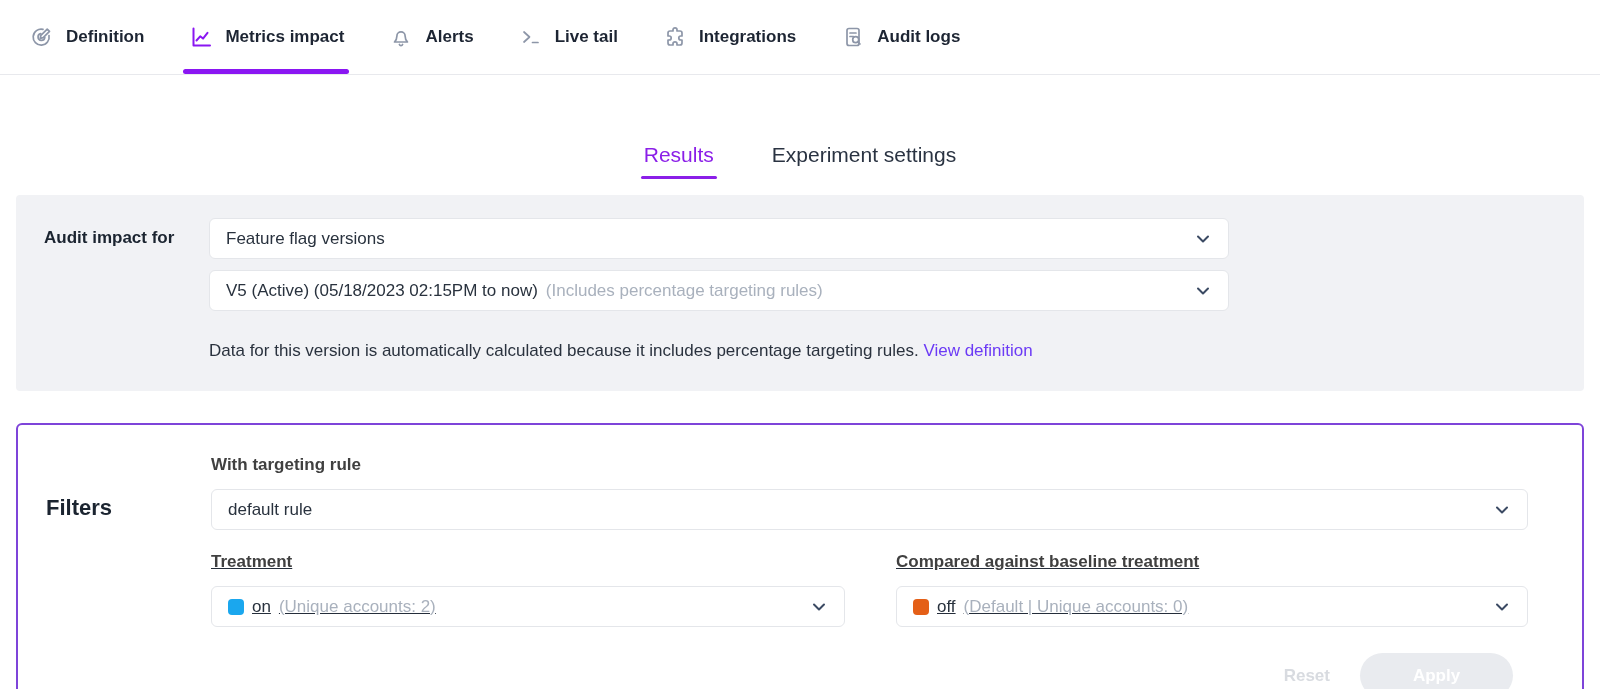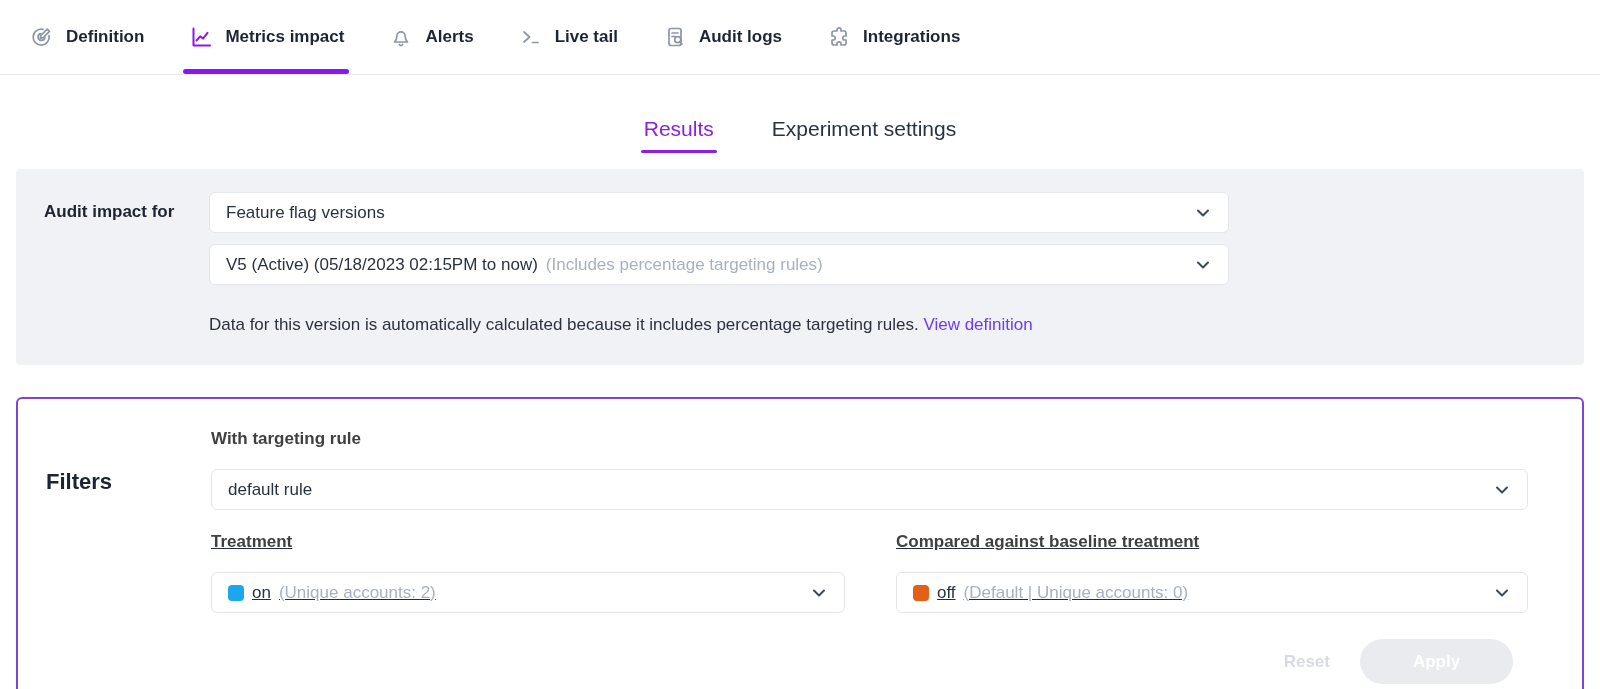--- a/index.html
+++ b/index.html
@@ -12,21 +12,21 @@
   .nav-item { position:relative; height:100%; display:flex; align-items:center;
     gap:11px; font-size:17px; font-weight:700; color:#1d2533; cursor:pointer; }
   .nav-item .nicon { width:26px; height:26px; display:flex; align-items:center; justify-content:center; }
   .nav-item svg { stroke:#8d96a8; fill:none; stroke-width:1.7; stroke-linecap:round; stroke-linejoin:round; }
   .nav-item.active svg { stroke:#8a16f2; stroke-width:2; }
   .nav-item.active::after { content:""; position:absolute; left:-5px; right:-5px; bottom:0;
     height:5px; border-radius:3px; background:#8a16f2; }
 
   
   .subtabs { margin-top:42px; display:flex; justify-content:center; gap:58px; }
-  .subtab { position:relative; font-size:21px; color:#2a3342; cursor:pointer; }
+  .subtab { position:relative; font-size:21px; color:#2a3342; cursor:pointer;margin-top:26px; }
   .subtab.active { color:#8b1fe8; }
   .subtab.active::after { content:""; position:absolute; left:-3px; right:-3px; bottom:-12px;
     height:3px; border-radius:2px; background:#8b1fe8; }
 
   
   .vi-panel { margin:28px 16px 0; background:#f1f2f5; border-radius:4px;
     padding:23px 0 30px 28px; display:flex; }
   .vi-label { width:165px; font-size:17px; font-weight:700; padding-top:10px; color:#1b2430; }
   .vi-content { width:1020px; display:flex; flex-direction:column; gap:11px; }
 
@@ -40,21 +40,21 @@
 
   .vi-helper { font-size:17px; color:#2a323e; margin-top:19px; }
   .vi-helper a { color:#6c3bf5; text-decoration:none; cursor:pointer; }
 
   
   .filters-panel { position:relative; margin:32px 16px 0; border:2px solid #7e44d9;
     border-radius:6px; padding:30px 54px 56px 28px; display:flex; background:#fff; }
   .f-label { width:165px; font-size:22px; font-weight:700; color:#1b2430;margin-top:40px; }
   .f-content { flex:1; }
   .field-label { font-size:17px; font-weight:700; color:#404040; }
-  .f-content .dropdown { margin-top:20px; }
+  .f-content .dropdown { margin-top:14px; }
   .f-row { display:flex; gap:51px; margin-top:22px;text-decoration:underline; }
   .f-col-left { width:634px; }
   .f-col-right { flex:1; }
   .swatch { width:16px; height:16px; border-radius:4px; flex:none; }
 
   .btn-row { display:flex; justify-content:flex-end; align-items:center; gap:30px;
     margin-top:26px; padding-right:15px; }
   .reset-btn { font-size:17px; font-weight:700; color:#d8dbe0; background:none; border:none; cursor:default; }
   .apply-btn { width:153px; height:45px; border-radius:23px; border:none; background:#e9ebef;
     color:#ffffff; font-size:17px; font-weight:700; cursor:default;
@@ -97,35 +97,35 @@
       <svg width="24" height="24" viewBox="0 0 24 24">
         <path d="M5 7 l5.5 5 L5 17"></path>
         <path d="M13.5 17.5 h5.5"></path>
       </svg>
     </span>
     <span>Live tail</span>
   </div>
   <div class="nav-item">
     <span class="nicon">
       <svg width="24" height="24" viewBox="0 0 24 24">
+        <path d="M10 4.8 a2 2 0 0 1 4 0 v1.2 h3 a2 2 0 0 1 2 2 v3 h-1.2 a2 2 0 0 0 0 4 H19 v3 a2 2 0 0 1 -2 2 h-3 v-1.2 a2 2 0 0 0 -4 0 V20 H7 a2 2 0 0 1 -2 -2 v-3 h1.2 a2 2 0 0 0 0 -4 H5 V8 a2 2 0 0 1 2 -2 h3 z"></path>
+      </svg>
+    </span>
+    <span>Integrations</span>
+  </div>
+  <div class="nav-item">
+    <span class="nicon">
+      <svg width="24" height="24" viewBox="0 0 24 24">
         <rect x="6" y="3.5" width="12" height="17" rx="2"></rect>
         <path d="M9 8 h6 M9 11.5 h3.5"></path>
         <circle cx="14.7" cy="14.7" r="3"></circle>
         <path d="M16.9 16.9 l2.1 2.1"></path>
       </svg>
     </span>
     <span>Audit logs</span>
-  </div>
-  <div class="nav-item">
-    <span class="nicon">
-      <svg width="24" height="24" viewBox="0 0 24 24">
-        <path d="M10 4.8 a2 2 0 0 1 4 0 v1.2 h3 a2 2 0 0 1 2 2 v3 h-1.2 a2 2 0 0 0 0 4 H19 v3 a2 2 0 0 1 -2 2 h-3 v-1.2 a2 2 0 0 0 -4 0 V20 H7 a2 2 0 0 1 -2 -2 v-3 h1.2 a2 2 0 0 0 0 -4 H5 V8 a2 2 0 0 1 2 -2 h3 z"></path>
-      </svg>
-    </span>
-    <span>Integrations</span>
   </div>
 </nav>
 
 <div class="subtabs">
   <div class="subtab active">Results</div>
   <div class="subtab">Experiment settings</div>
 </div>
 
 <section class="vi-panel">
   <div class="vi-label">Audit impact for</div>

